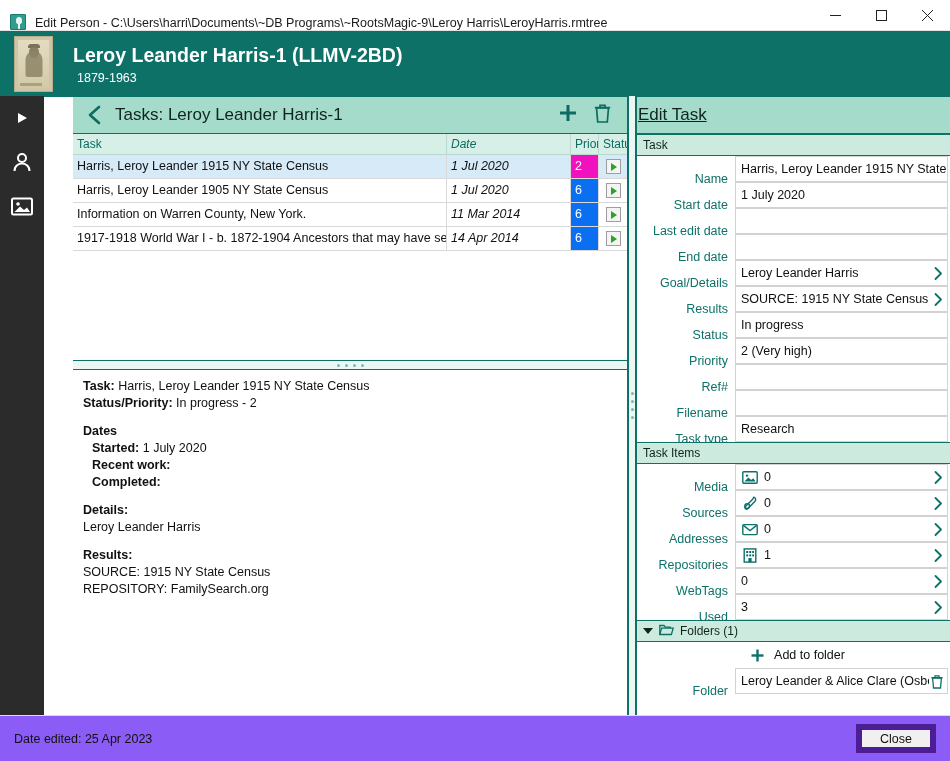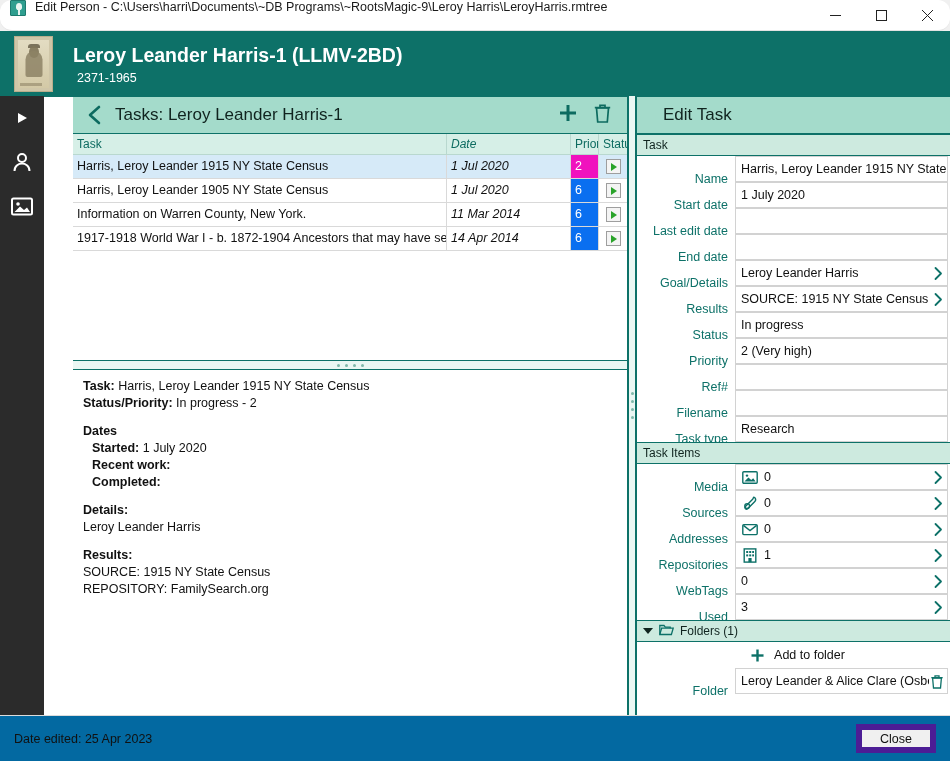--- a/index.html
+++ b/index.html
@@ -17,24 +17,23 @@
     display: flex;
     flex-direction: column;
   }
 
   
   .titlebar {
     height: 31px;
     background: #ffffff;
     border-bottom: 1px solid #e2e2e2;
     display: flex;
-    align-items: flex-start;
+    align-items: flex-end;
     flex: 0 0 31px;
     position: relative;
-    border-radius: 12px;
   }
   .tb-icon {
     width: 16px; height: 16px;
     margin-left: 10px; margin-right: 9px;
     background: #2f9e8f;
     border: 1px solid #1d7a6e;
     position: relative;
     flex: 0 0 16px;
     border-radius: 1px;
     overflow: hidden;
@@ -349,24 +348,25 @@
     border-right: none;
     border-bottom: none;
     overflow: hidden;
   }
   .rp-head {
     background: #a4dbcb;
     height: 37px;
     flex: 0 0 37px;
     display: flex;
     align-items: center;
-    padding-left: 26px;
+    padding-left: 1px;
     font-size: 17px;
     color: #10241f;
     border-bottom: 1px solid #0d7168;
+    text-decoration: underline;
   }
   .rp-section {
     background: #cdeadf;
     height: 22px;
     flex: 0 0 22px;
     display: flex;
     align-items: center;
     padding-left: 6px;
     font-size: 12px;
     color: #10241f;
@@ -455,21 +455,21 @@
     display: flex;
     align-items: center;
     justify-content: center;
     margin-right: 2px;
   }
 
   
   .statusbar {
     height: 46px;
     flex: 0 0 46px;
-    background: #0369a1;
+    background: #8b5cf6;
     border-top: 1px solid #dcdcdc;
     display: flex;
     align-items: center;
     padding: 0 14px;
     position: relative;
   }
   .status-text {
     font-size: 12.5px;
     color: #111;
     flex: 1 1 auto;
@@ -515,21 +515,21 @@
   <div class="person-header">
     <div class="person-photo">
       <div class="mat"></div>
       <div class="cap"></div>
       <div class="head"></div>
       <div class="bust"></div>
       <div class="sig"></div>
     </div>
     <div class="person-names">
       <div class="person-title">Leroy Leander Harris-1 (LLMV-2BD)</div>
-      <div class="person-dates">2371-1965</div>
+      <div class="person-dates">1879-1963</div>
     </div>
   </div>
 
   <div class="body-row">
 
     <div class="rail">
       <div class="rail-btn">
         <span>
           <svg width="14" height="14" viewBox="0 0 14 14">
               <polygon points="3,2 12,7 3,12" fill="#ffffff"></polygon>

